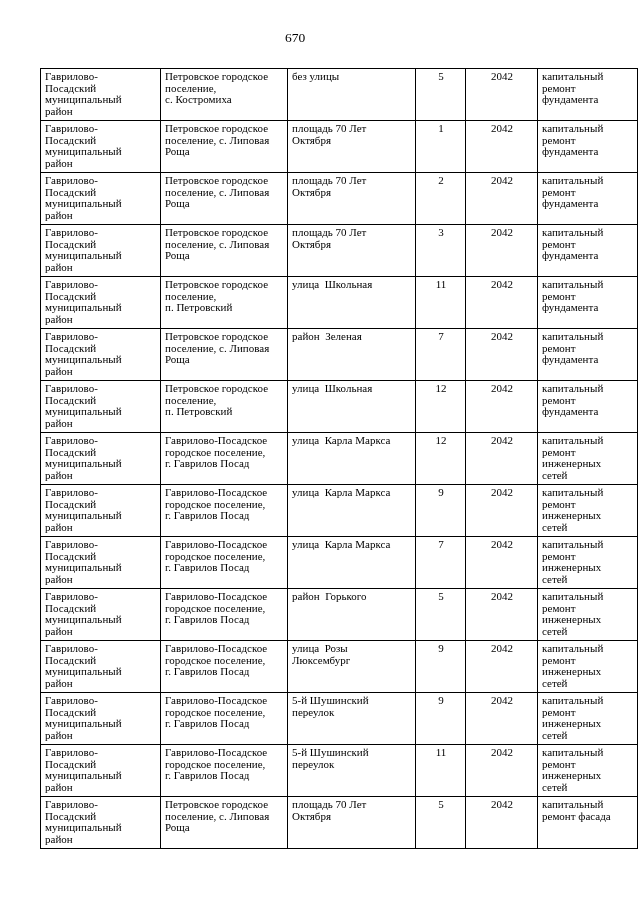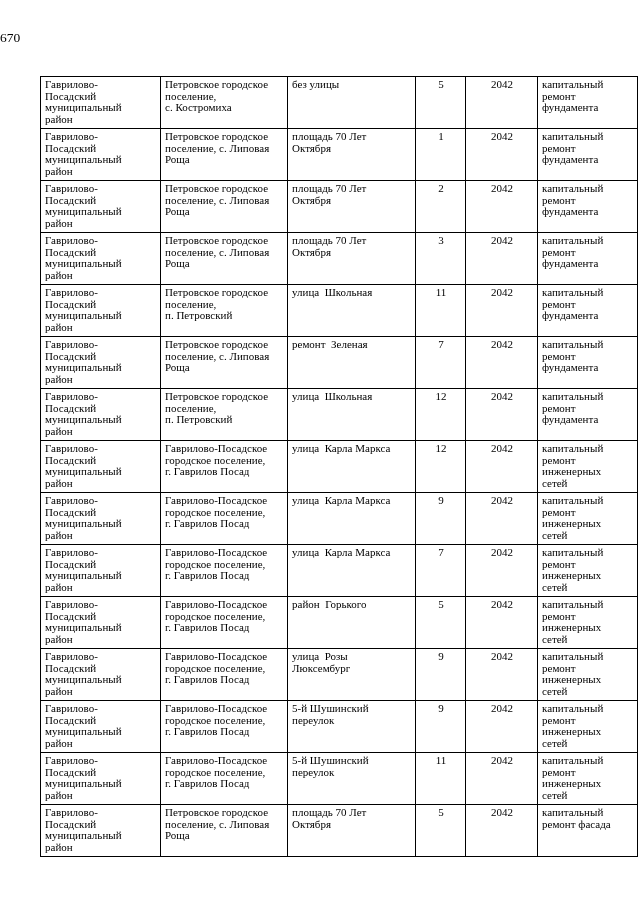--- a/index.html
+++ b/index.html
@@ -6,30 +6,30 @@
   html, body { background: #ffffff; }
   body {
     width: 640px;
     height: 905px;
     font-family: "Liberation Serif", "DejaVu Serif", serif;
     color: #000000;
     position: relative;
     overflow: hidden;
   }
   .page-number {
-    text-align: left;
+    text-align: center;
     padding: 30px 50px 0 0;
     font-size: 13.5px;
     line-height: 16px;
   }
   table.plan-table {
     border-collapse: collapse;
     table-layout: fixed;
     width: 597px;
-    margin: 30px 0 0 40px;
+    margin: 22px 0 0 40px;
     font-size: 11px;
     line-height: 11.7px;
   }
   table.plan-table td {
     border: 1px solid #000000;
     padding: 2px 3px 2px 4px;
     vertical-align: top;
     white-space: pre-wrap;
     word-wrap: break-word;
     height: 52px;
@@ -142,21 +142,21 @@
 фундамента</td>
   </tr>
         <tr>
     <td class="c-district">Гаврилово-
 Посадский
 муниципальный
 район</td>
     <td class="c-settlement">Петровское городское
 поселение, с. Липовая
 Роща</td>
-    <td class="c-street">ремонт  Зеленая</td>
+    <td class="c-street">район  Зеленая</td>
     <td class="c-house">7</td>
     <td class="c-year">2042</td>
     <td class="c-work">капитальный
 ремонт
 фундамента</td>
   </tr>
         <tr>
     <td class="c-district">Гаврилово-
 Посадский
 муниципальный

